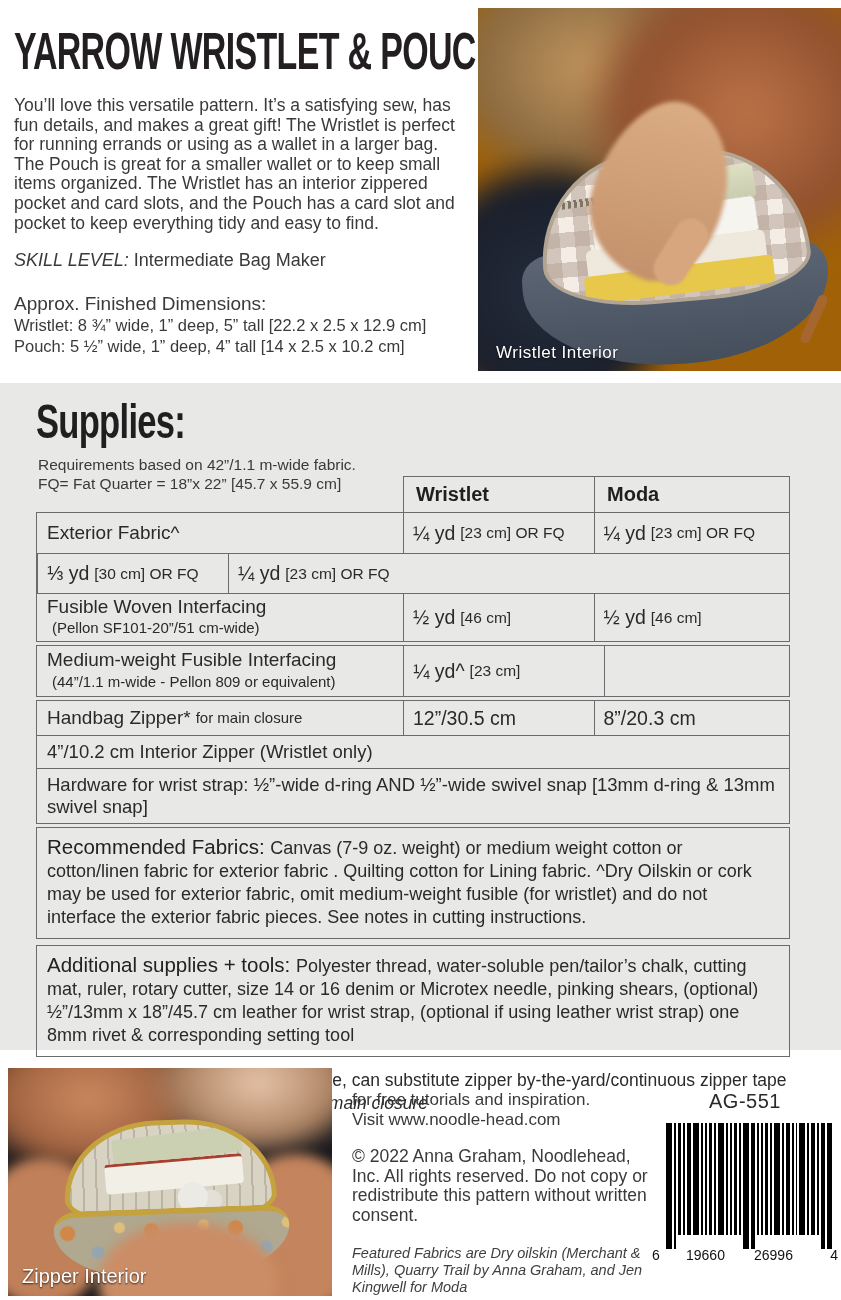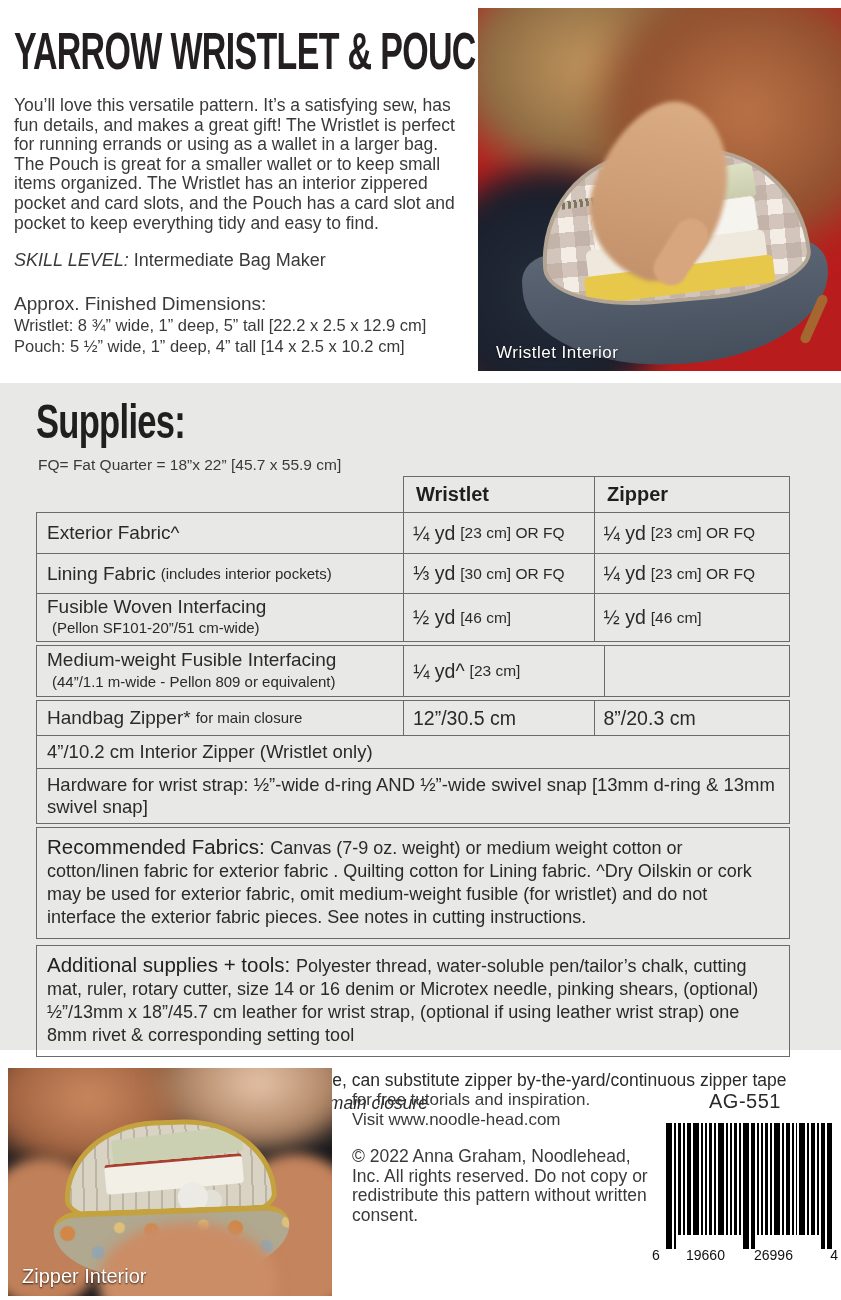--- a/index.html
+++ b/index.html
@@ -25,21 +25,21 @@
   }
   .intro{margin-top:16px;font-size:17.5px;line-height:19.6px;color:#3a3a3a;}
   .skill{margin-top:17px;font-size:18px;color:#3a3a3a;}
   .skill .it{font-style:italic;}
   .dim-head{margin-top:22px;font-size:19px;color:#3a3a3a;}
   .dim-line{font-size:16.5px;line-height:21px;color:#3a3a3a;}
 
   
   .photo-wristlet{
     position:absolute;left:478px;top:8px;width:363px;height:363px;
-    background:#b91c1c;overflow:hidden;
+    background:#a16207;overflow:hidden;
   }
   .pw-hair{position:absolute;left:-50px;top:-70px;width:330px;height:260px;background:radial-gradient(closest-side,#c5985f,#8a6a42 70%,transparent);border-radius:50%;filter:blur(14px);}
   .pw-sweater{position:absolute;right:-70px;top:-50px;width:330px;height:310px;background:radial-gradient(closest-side,#bd7448,#8f4f2e 75%,transparent);border-radius:50%;filter:blur(16px);}
   .pw-jeans{position:absolute;left:-70px;bottom:-60px;width:280px;height:280px;background:radial-gradient(closest-side,#242c3b,#1a1f2b 75%,transparent);border-radius:45%;filter:blur(10px);}
   .pw-hand{position:absolute;left:118px;top:92px;width:130px;height:180px;background:linear-gradient(170deg,#dcae85,#c2906a);border-radius:46% 54% 40% 60%/60% 55% 45% 40%;transform:rotate(20deg);filter:blur(2px);}
   .pw-finger{position:absolute;left:186px;top:208px;width:34px;height:72px;background:#d8a67e;border-radius:16px;transform:rotate(32deg);filter:blur(1px);}
   .pw-ext{position:absolute;left:46px;top:238px;width:306px;height:118px;background:linear-gradient(#5c6675,#454e5b);border-radius:10% 12% 48% 50%/22% 26% 72% 70%;transform:rotate(-4deg);}
   .pw-int{
     position:absolute;left:62px;top:142px;width:268px;height:152px;transform:rotate(-5deg);
     background-color:#f3ede6;
@@ -175,49 +175,46 @@
   </div>
   <div class="pw-hand"></div>
   <div class="pw-finger"></div>
   <div class="pw-pull"></div>
   <div class="photo-caption">Wristlet Interior</div>
 </div>
 
 <div class="supplies">
   <div class="sup-head">Supplies:</div>
   <div class="sup-notes">
+    <div>Requirements based on 42”/1.1 m-wide fabric.</div>
     <div>FQ= Fat Quarter = 18”x 22” [45.7 x 55.9 cm]</div>
   </div>
 
   <div class="tbl">
 
     <div class="t-header">
       <div class="hc">Wristlet</div>
-      <div class="hc">Zipper</div>
+      <div class="hc">Moda</div>
     </div>
 
     <div class="grp join">
       <div class="trow h40">
         <div class="cl">
             <span class="lm">Exterior Fabric^</span>
           </div>
         <div class="cw">
             <span class="v">¼ yd</span>
             <span class="vs">[23 cm] OR FQ</span>
           </div>
         <div class="cp">
             <span class="v">¼ yd</span>
             <span class="vs">[23 cm] OR FQ</span>
           </div>
       </div>
       <div class="trow h40">
-        <div class="cl">
-            <span class="lm">Lining Fabric</span>
-            <span class="ls">(includes interior pockets)</span>
-          </div>
         <div class="cw">
             <span class="v">⅓ yd</span>
             <span class="vs">[30 cm] OR FQ</span>
           </div>
         <div class="cp">
             <span class="v">¼ yd</span>
             <span class="vs">[23 cm] OR FQ</span>
           </div>
       </div>
       <div class="trow h48">
@@ -305,20 +302,21 @@
   <div class="pp-hand-b"></div>
   <div class="pp-caption">Zipper Interior</div>
 </div>
 
 <div class="foot-text">
   <div class="ft-visit">
     <div>for free tutorials and inspiration.</div>
     <div>Visit www.noodle-head.com</div>
   </div>
   <div class="ft-copy">© 2022 Anna Graham, Noodlehead, Inc. All rights reserved. Do not copy or redistribute this pattern without written consent.</div>
+  <div class="ft-featured">Featured Fabrics are Dry oilskin (Merchant &amp; Mills), Quarry Trail by Anna Graham, and Jen Kingwell for Moda</div>
 </div>
 
 <div class="barcode-block">
   <div class="bb-sku">AG-551</div>
   <div class="bb-wrap">
     <div class="bb-bars" id="bb-bars">
         <span class="tall" style="width: 5.7px;"></span>
         <span class="tall" style="width: 1.9px;"></span>
         <span style="width: 3.8px;"></span>
         <span style="width: 1.9px;"></span>

